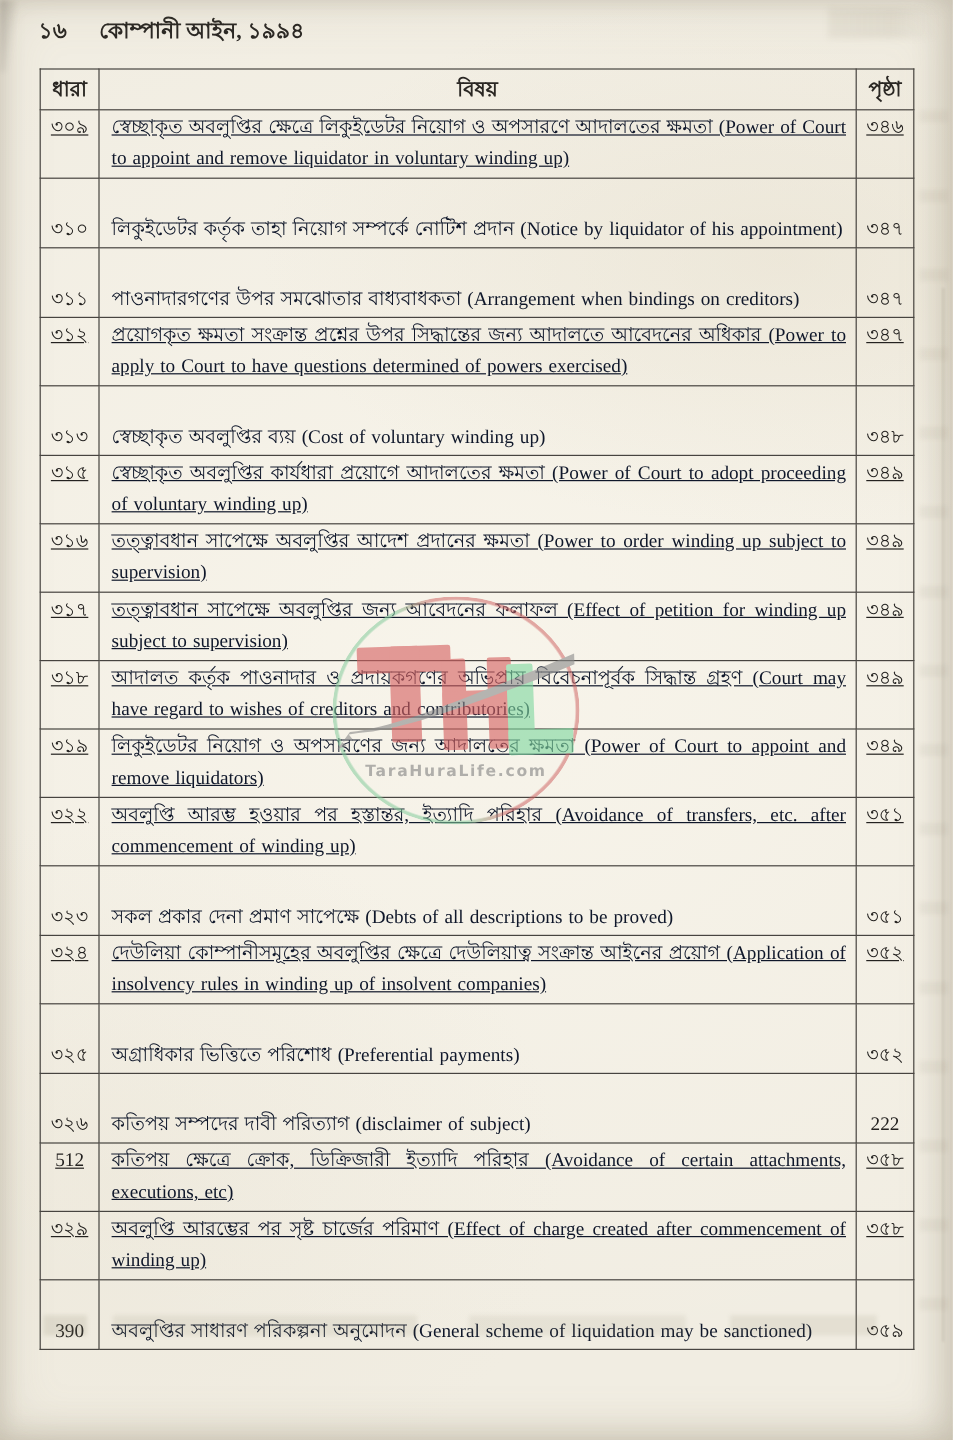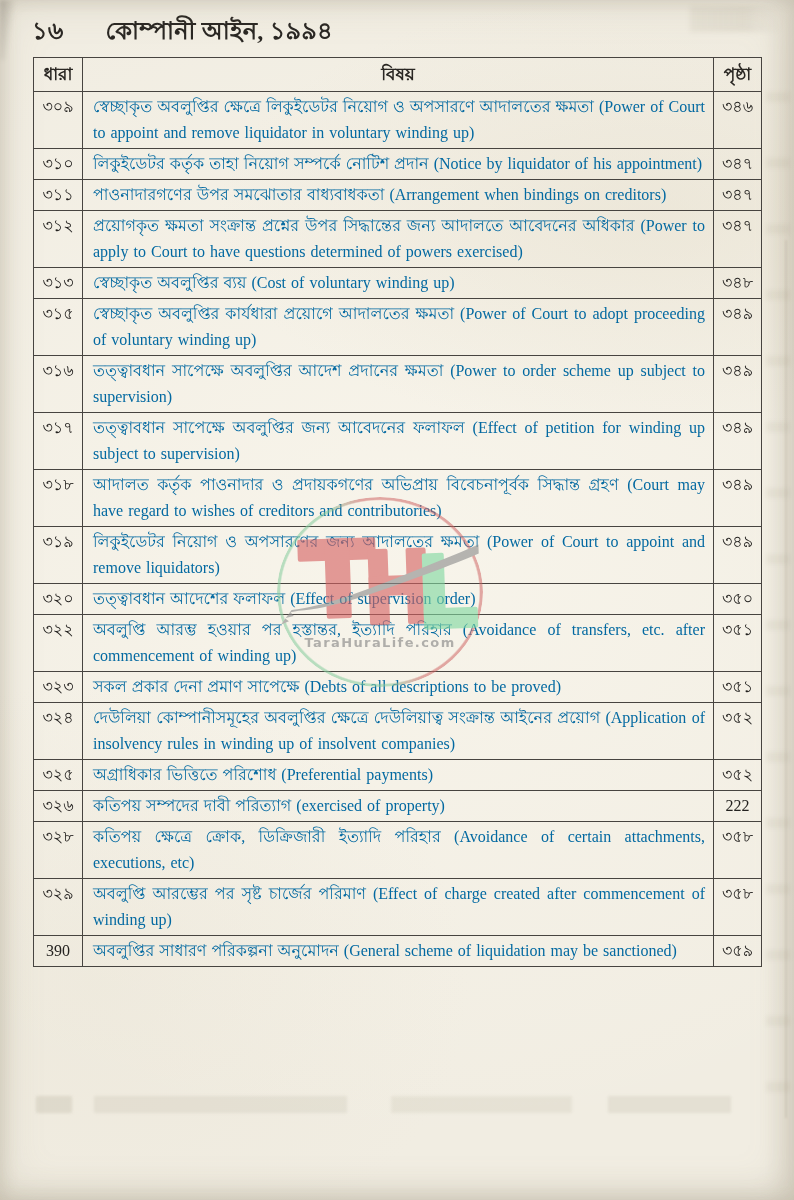--- a/index.html
+++ b/index.html
@@ -21,22 +21,22 @@
       inset 6px 0 14px rgba(125,114,94,.10),
       inset 0 -12px 24px rgba(135,124,102,.10);
   }
   .corner-smudge{
     position:absolute;left:0;top:0;width:14px;height:60px;z-index:41;
     background:linear-gradient(100deg, rgba(110,105,95,.35), rgba(110,105,95,0) 70%);
     filter:blur(2px);
   }
   
   .page-header{
-    position:absolute;left:32px;top:12px;display:flex;gap:42px;align-items:baseline;
-    font-size:24px;font-weight:bold;letter-spacing:.2px;color:#2a2723;
+    position:absolute;left:32px;top:12px;display:flex;gap:27px;align-items:baseline;
+    font-size:18px;font-weight:bold;letter-spacing:.2px;color:#2a2723;
   }
   
   table.toc{
     position:absolute;left:33px;top:57px;width:729px;
     border-collapse:collapse;table-layout:fixed;
     background:transparent;
   }
   table.toc col.c-section{width:49px;}
   table.toc col.c-page{width:48px;}
   table.toc th, table.toc td{
@@ -44,26 +44,26 @@
     padding:0;vertical-align:top;
   }
   table.toc thead tr{height:34px;}
   table.toc th{
     font-size:17px;font-weight:bold;text-align:center;vertical-align:middle;
     color:#2a2723;
   }
   tr.lines-1{height:31px;}
   tr.lines-2{height:57px;}
   td .cellwrap{overflow:hidden;line-height:26px;font-size:16px;}
-  tr.lines-1 .cellwrap{height:27px;}
-  tr.lines-2 .cellwrap{height:53px;}
+  tr.lines-1 .cellwrap{height:27px;margin-top:28px;}
+  tr.lines-2 .cellwrap{height:53px;text-decoration:underline;}
   td.sec .cellwrap, td.pg .cellwrap{text-align:center;padding-top:2px;}
   td.sub .cellwrap{
     padding:2px 8px 0 10px;text-align:justify;text-align-last:left;
-    word-spacing:1px;color:#0369a1;
+    word-spacing:1px;color:#0f172a;
   }
   
   .watermark{
     position:absolute;left:277px;top:497px;width:206px;height:190px;
     z-index:30;opacity:.62;pointer-events:none;
   }
   .wm-ring{
     position:absolute;inset:0;border-radius:50%;
     background:conic-gradient(from 6deg,
       rgba(206,98,98,.85) 0deg 148deg,
@@ -183,21 +183,21 @@
         </td>
     <td class="pg">
           <div class="cellwrap">৩৪৯</div>
         </td>
   </tr>
       <tr class="lines-2">
     <td class="sec">
           <div class="cellwrap">৩১৬</div>
         </td>
     <td class="sub">
-          <div class="cellwrap">তত্ত্বাবধান সাপেক্ষে অবলুপ্তির আদেশ প্রদানের ক্ষমতা (Power to order scheme up subject to supervision)</div>
+          <div class="cellwrap">তত্ত্বাবধান সাপেক্ষে অবলুপ্তির আদেশ প্রদানের ক্ষমতা (Power to order winding up subject to supervision)</div>
         </td>
     <td class="pg">
           <div class="cellwrap">৩৪৯</div>
         </td>
   </tr>
       <tr class="lines-2">
     <td class="sec">
           <div class="cellwrap">৩১৭</div>
         </td>
     <td class="sub">
@@ -222,31 +222,20 @@
     <td class="sec">
           <div class="cellwrap">৩১৯</div>
         </td>
     <td class="sub">
           <div class="cellwrap">লিকুইডেটর নিয়োগ ও অপসারণের জন্য আদালতের ক্ষমতা (Power of Court to appoint and remove liquidators)</div>
         </td>
     <td class="pg">
           <div class="cellwrap">৩৪৯</div>
         </td>
   </tr>
-      <tr class="lines-1">
-    <td class="sec">
-          <div class="cellwrap">৩২০</div>
-        </td>
-    <td class="sub">
-          <div class="cellwrap">তত্ত্বাবধান আদেশের ফলাফল (Effect of supervision order)</div>
-        </td>
-    <td class="pg">
-          <div class="cellwrap">৩৫০</div>
-        </td>
-  </tr>
       <tr class="lines-2">
     <td class="sec">
           <div class="cellwrap">৩২২</div>
         </td>
     <td class="sub">
           <div class="cellwrap">অবলুপ্তি আরম্ভ হওয়ার পর হস্তান্তর, ইত্যাদি পরিহার (Avoidance of transfers, etc. after commencement of winding up)</div>
         </td>
     <td class="pg">
           <div class="cellwrap">৩৫১</div>
         </td>
@@ -282,29 +271,29 @@
         </td>
     <td class="pg">
           <div class="cellwrap">৩৫২</div>
         </td>
   </tr>
       <tr class="lines-1">
     <td class="sec">
           <div class="cellwrap">৩২৬</div>
         </td>
     <td class="sub">
-          <div class="cellwrap">কতিপয় সম্পদের দাবী পরিত্যাগ (exercised of property)</div>
+          <div class="cellwrap">কতিপয় সম্পদের দাবী পরিত্যাগ (disclaimer of subject)</div>
         </td>
     <td class="pg">
           <div class="cellwrap">222</div>
         </td>
   </tr>
       <tr class="lines-2">
     <td class="sec">
-          <div class="cellwrap">৩২৮</div>
+          <div class="cellwrap">512</div>
         </td>
     <td class="sub">
           <div class="cellwrap">কতিপয় ক্ষেত্রে ক্রোক, ডিক্রিজারী ইত্যাদি পরিহার (Avoidance of certain attachments, executions, etc)</div>
         </td>
     <td class="pg">
           <div class="cellwrap">৩৫৮</div>
         </td>
   </tr>
       <tr class="lines-2">
     <td class="sec">

